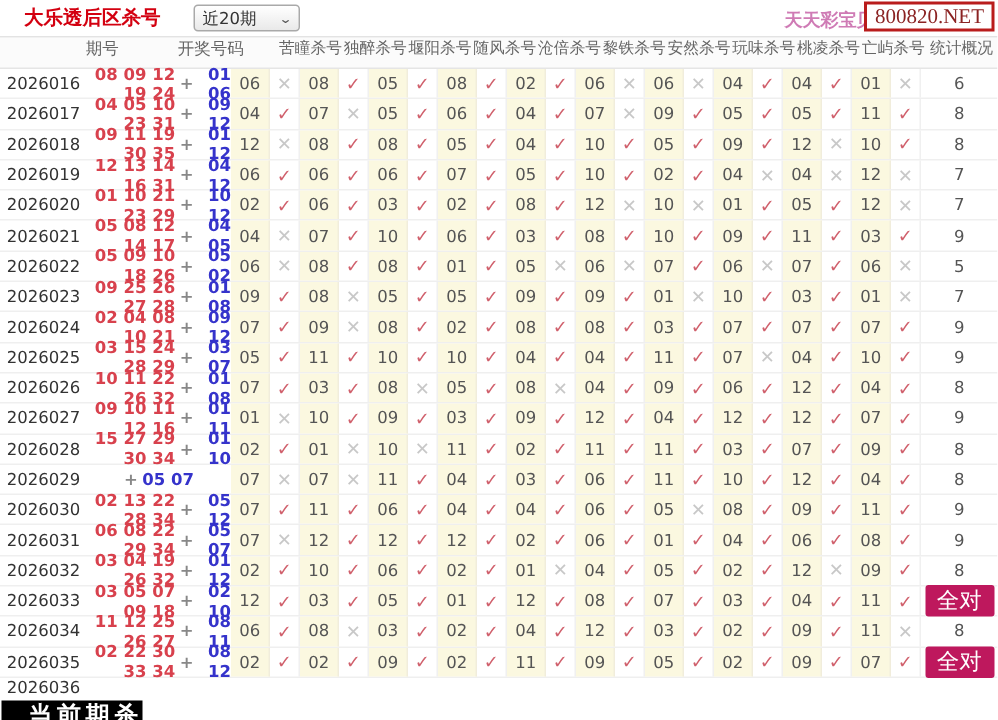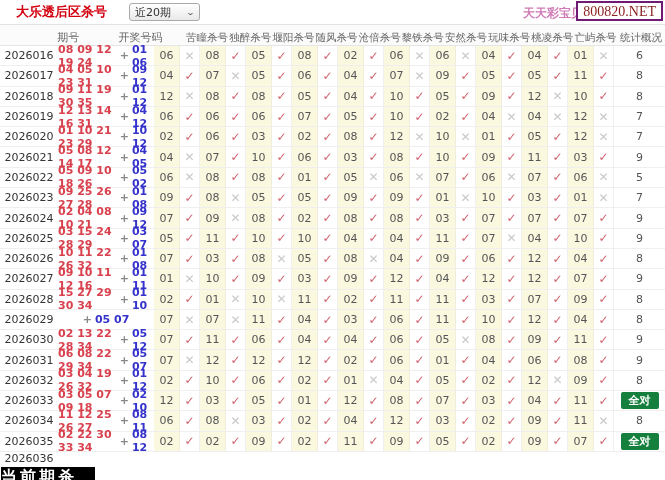--- a/index.html
+++ b/index.html
@@ -6,44 +6,44 @@
   html,body { width:665px; height:480px; overflow:hidden; background:#fff;
     font-family:"DejaVu Sans","Liberation Sans",sans-serif; }
   .topbar { height:25px; position:relative; display:flex; align-items:center;
     border-bottom:1px solid #e3e3e3; background:#fff; }
   .title { color:#d30010; font-weight:bold; font-size:13px; margin-left:16px; }
   .range-select { margin-left:22px; height:18px; border:1px solid #a9a9a9; border-radius:3px;
     background:linear-gradient(#ffffff,#e9e9e9); font-size:11px; color:#333;
     display:flex; align-items:center; padding:0 5px; gap:16px; cursor:pointer; }
   .chev { font-size:8px; color:#555; transform:scaleX(1.4); }
   .watermark { position:absolute; right:82px; top:5px; color:#cf7bb5; font-size:12px; font-weight:bold; }
-  .sitebadge { position:absolute; right:2px; top:1px; background:#fff; border:2px solid #701a75;
+  .sitebadge { position:absolute; right:2px; top:1px; background:#fff; border:2px solid #b91c1c;
     color:#8b2323; font-family:"Liberation Serif",serif; font-size:14px; padding:0 5px;
     height:20px; line-height:17px; }
-  .thead { display:flex; height:21px; align-items:flex-end; background:#fbfbfb;
+  .thead { display:flex; height:21px; align-items:flex-start; background:#fbfbfb;
     border-bottom:1px solid #e5e5e5; color:#666; font-size:11px;padding-left:41px; }
   .th { text-align:center; }
   .th.issue { width:58px; } .th.nums { width:96px; }
   .th.expert { width:46px; font-size:10.5px; }
   .th.stat { width:51px; font-size:10.5px; }
   .flexhost { display:contents; }
-  .trow { display:flex; height:20.3px; align-items:stretch; border-bottom:1px solid #efefef; font-size:11px; }
+  .trow { display:flex; height:20.3px; align-items:stretch; border-bottom:1px solid #efefef; font-size:11px;text-align:right; }
   .c { display:flex; align-items:center; justify-content:center; }
   .c.issue { width:58px; color:#333; }
   .c.nums { width:96px; gap:3px; font-weight:bold; }
   .front { color:#d8414d; } .plus { color:#888; } .back { color:#3533cb; }
   .kcell { width:46px; display:flex; }
   .knum { width:26px; background:#fbf8e0; display:flex; align-items:center; justify-content:center;
     color:#555; border-right:1px solid #f1eddc; }
   .kmark { flex:1; display:flex; align-items:center; justify-content:center;
     border-right:1px solid #f0f0f0; font-size:12px; }
   .ok { color:#d0606c; font-weight:bold; } .bad { color:#c8c8c8; }
   .c.stat { width:51px; color:#555; }
-  .allright { background:#15803d; color:#fff; font-weight:bold; padding:1px 8px;
-    border-radius:2px; font-size:11px; }
+  .allright { background:#be185d; color:#fff; font-weight:normal; padding:1px 8px;
+    border-radius:2px; font-size:15px; }
   .trow.current { height:27px; border-bottom:none;flex-direction:column; }
   .banner { flex:1; background:#000000; color:#fff; font-weight:bold; display:flex;
     align-items:center; justify-content:center; font-size:16px; letter-spacing:3px; margin:2px 1px; }
   .redbox { background:#ee1c25; color:#fff; font-weight:bold; width:24px; height:19px;
     display:flex; align-items:center; justify-content:center; font-size:11px; }
   .curknum { width:26px; display:flex; align-items:center; justify-content:center; }
 </style>
 </head>
 <body>
 

